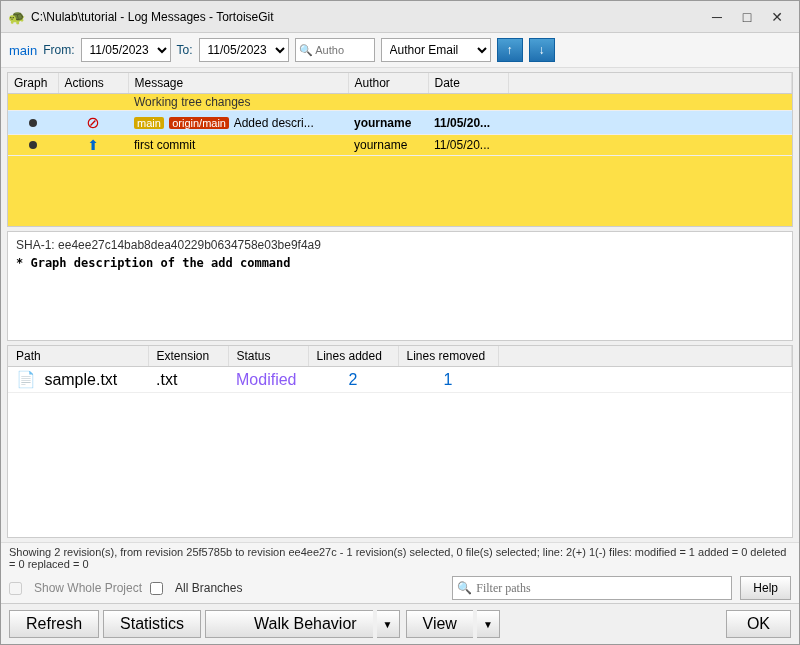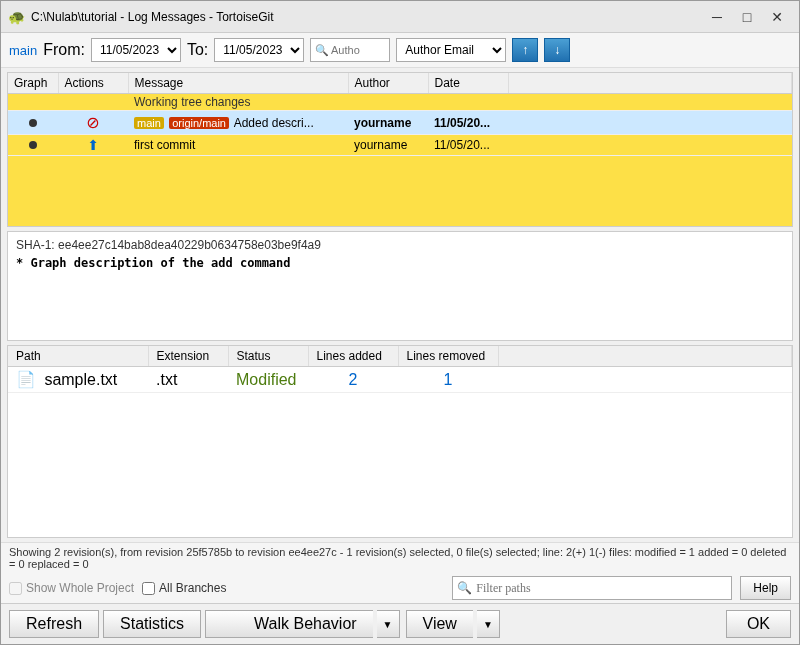--- a/index.html
+++ b/index.html
@@ -68,22 +68,22 @@
       gap: 6px;
       border-bottom: 1px solid #ddd;
     }
     .branch-link {
       color: #0066cc;
       text-decoration: none;
       font-size: 13px;
       cursor: pointer;
     }
     .toolbar-label {
-      font-size: 16px;
-      color: #000000;
+      font-size: 12px;
+      color: #0c4a6e;
     }
     .toolbar-select {
       height: 24px;
       border: 1px solid #aaa;
       background: white;
       font-size: 12px;
       padding: 0 4px;
       cursor: pointer;
     }
     .author-select {
@@ -236,21 +236,21 @@
     .files-table td {
       padding: 3px 8px;
       font-size: 16px;
       border-bottom: 1px solid #eee;
     }
     .file-icon {
       display: inline-block;
       margin-right: 4px;
       color: #555;
     }
-    .status-modified { color: #4d7c0f; }
+    .status-modified { color: #8b5cf6; }
     .lines-added { color: #0066cc; text-align: center; }
     .lines-removed { color: #0066cc; text-align: center; }
 
     .status-bar {
       background: #f5f5f5;
       border-top: 1px solid #ddd;
       padding: 3px 8px;
       font-size: 11px;
       color: #333;
       flex-shrink: 0;
@@ -260,21 +260,21 @@
       background: #f5f5f5;
       padding: 3px 8px;
       display: flex;
       align-items: center;
       gap: 8px;
       flex-shrink: 0;
     }
     .checkbox-label {
       display: flex;
       align-items: center;
-      gap: 4px;
+      gap: 12px;
       font-size: 12px;
       color: #888;
     }
     .checkbox-label.enabled { color: #333; }
     .filter-container {
       flex: 1;
       margin-left: 60px;
       display: flex;
       align-items: center;
       border: 1px solid #aaa;

